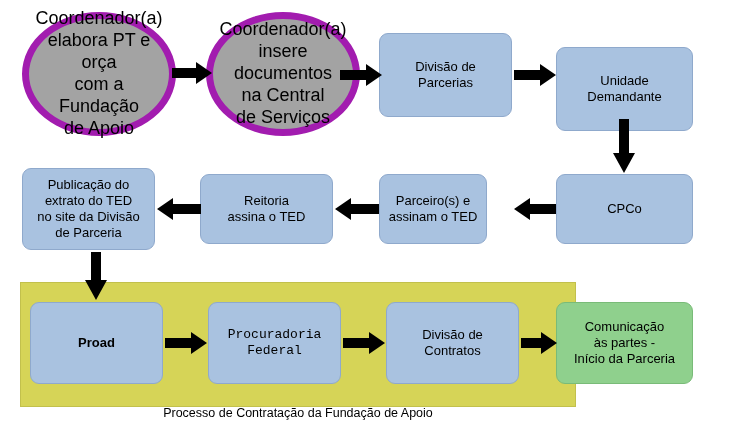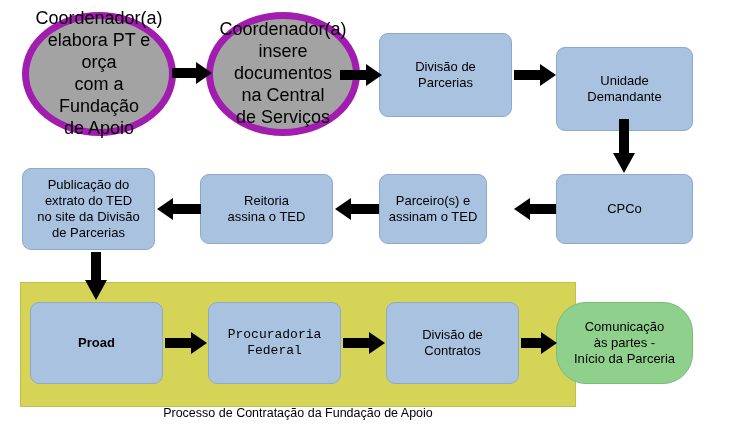--- a/index.html
+++ b/index.html
@@ -111,38 +111,38 @@
 
   <div class="node box" style="left:200px; top:174px; width:133px; height:70px;">
     <span>Reitoria
 assina o TED</span>
   </div>
 
   <div class="node box" style="left:22px; top:168px; width:133px; height:82px;">
     <span>Publicação do
 extrato do TED
 no site da Divisão
-de Parcerias</span>
+de Parceria</span>
   </div>
 
   <div class="node box bandnode" style="left:30px; top:302px; width:133px; height:82px;font-weight:bold;">
     <span>Proad</span>
   </div>
 
   <div class="node box bandnode" style="left:208px; top:302px; width:133px; height:82px;font-family:Liberation Mono, monospace;">
     <span>Procuradoria
 Federal</span>
   </div>
 
   <div class="node box bandnode" style="left:386px; top:302px; width:133px; height:82px;">
     <span>Divisão de
 Contratos</span>
   </div>
 
-  <div class="node box green" style="left:556px; top:302px; width:137px; height:82px;border-radius:30px;">
+  <div class="node box green" style="left:556px; top:302px; width:137px; height:82px;">
     <span>Comunicação
 às partes -
 Início da Parceria</span>
   </div>
 
   <div class="arrow" style="left:172px; top:62px;">
     <svg width="40" height="22" viewBox="0 0 40 22">
       <path d="M0 6 L24 6 L24 0 L40 11 L24 22 L24 16 L0 16 Z" fill="#000000"></path>
     </svg>
   </div>

